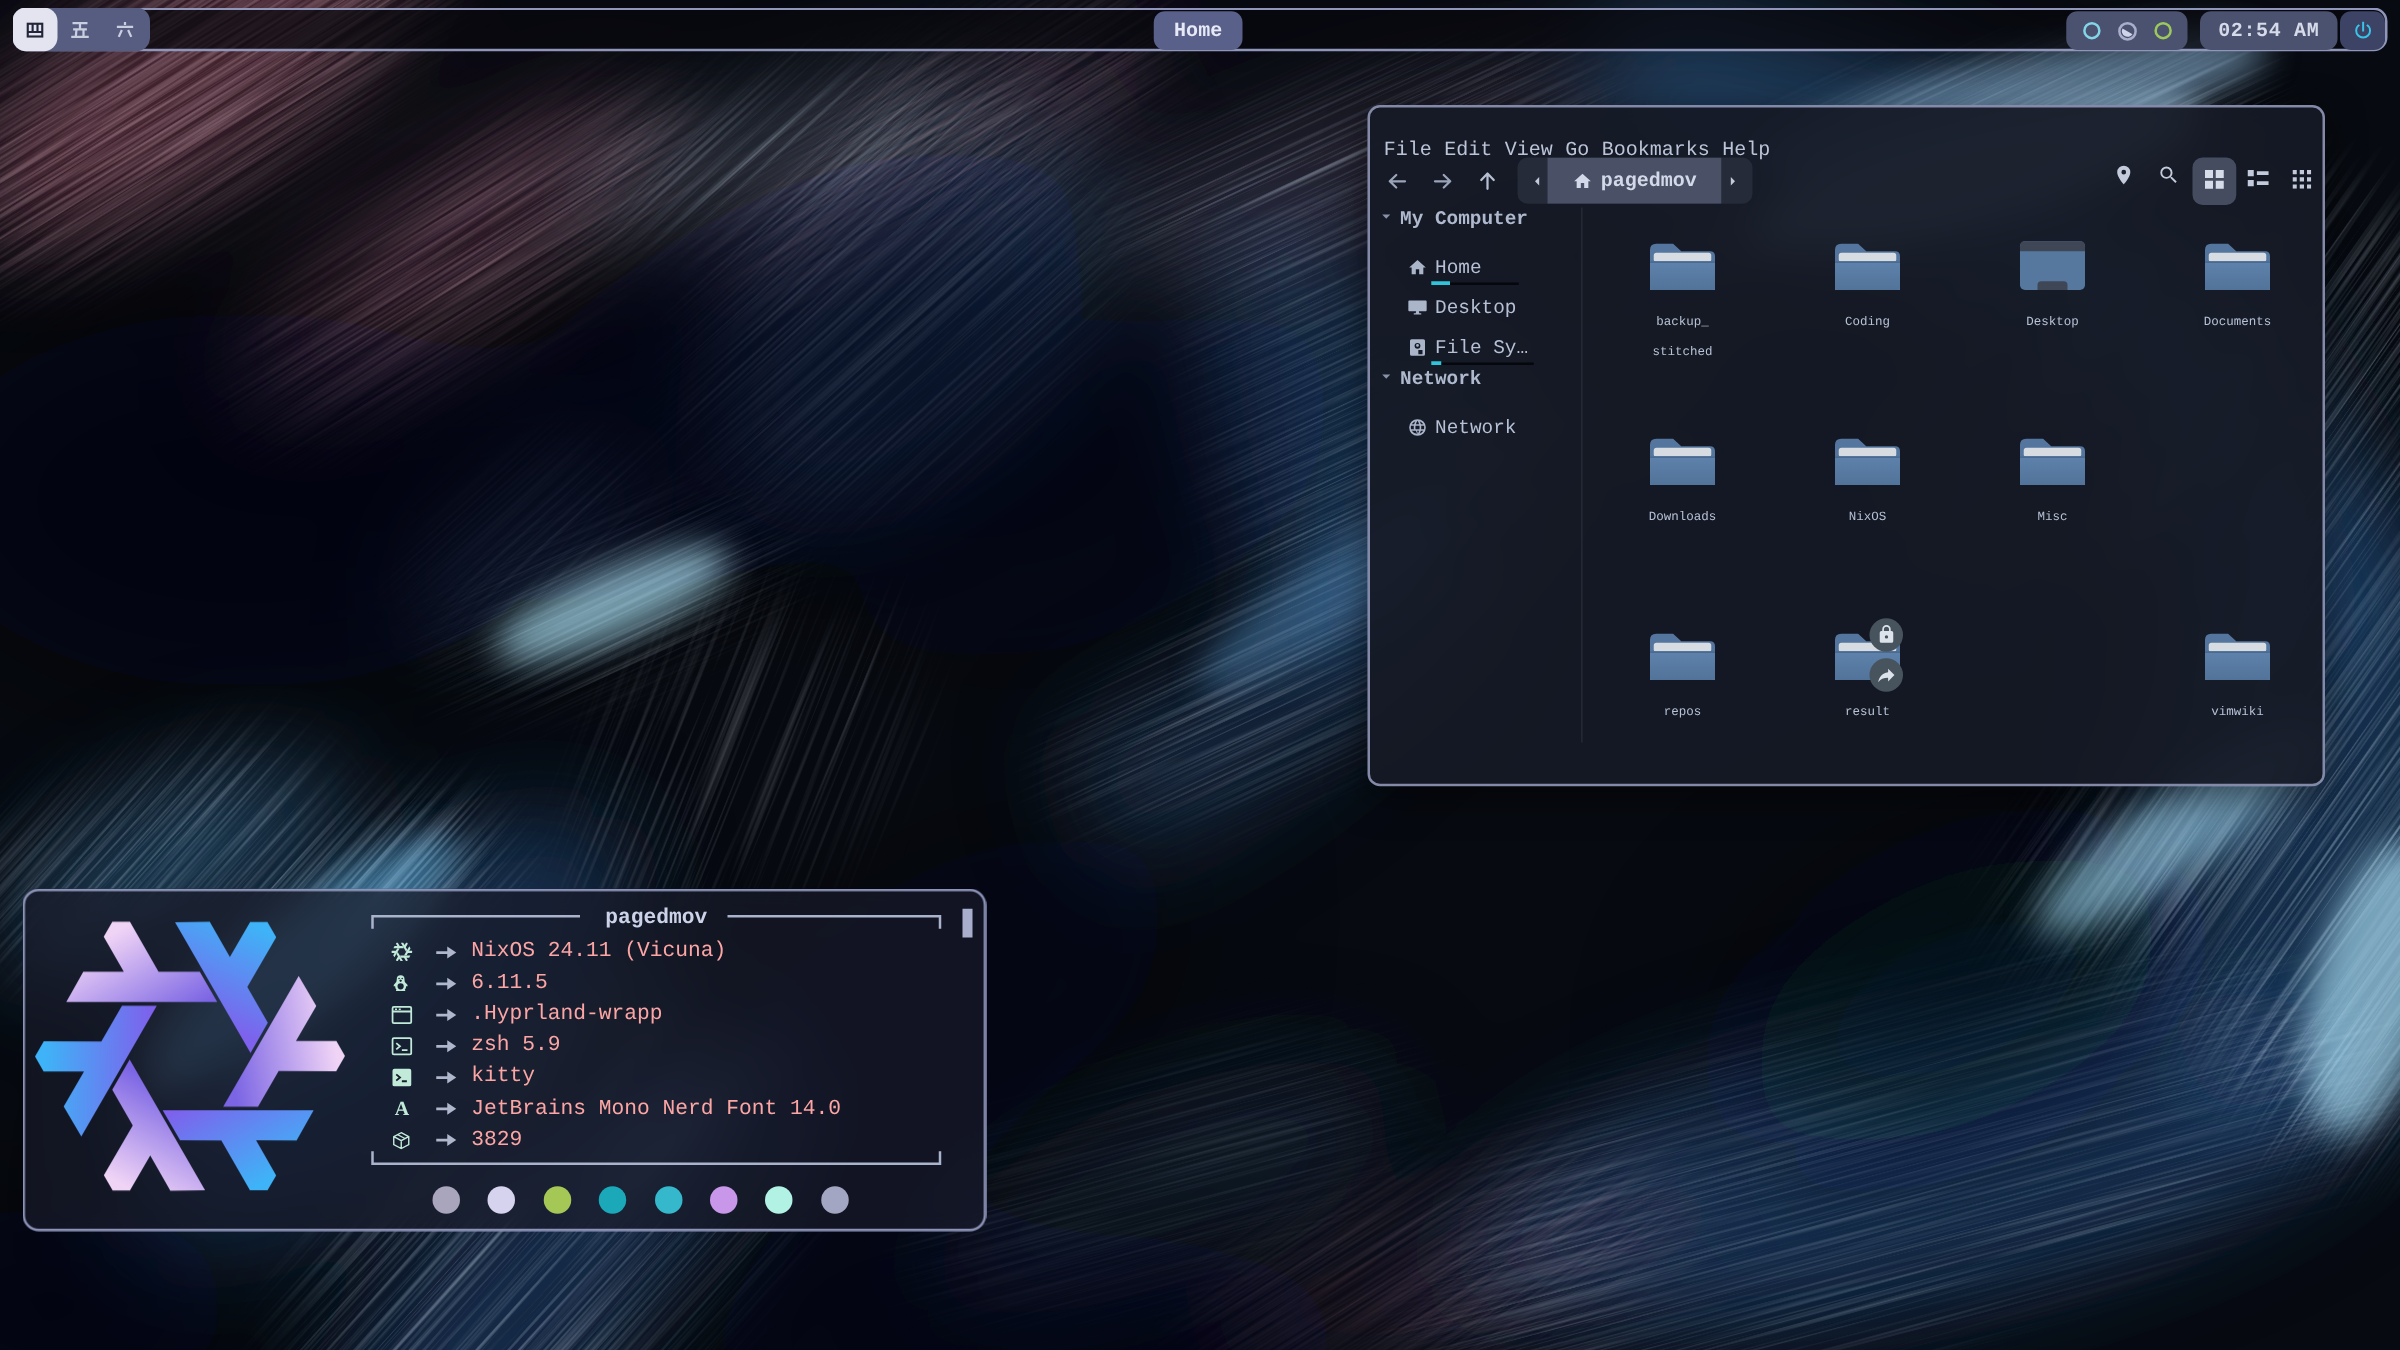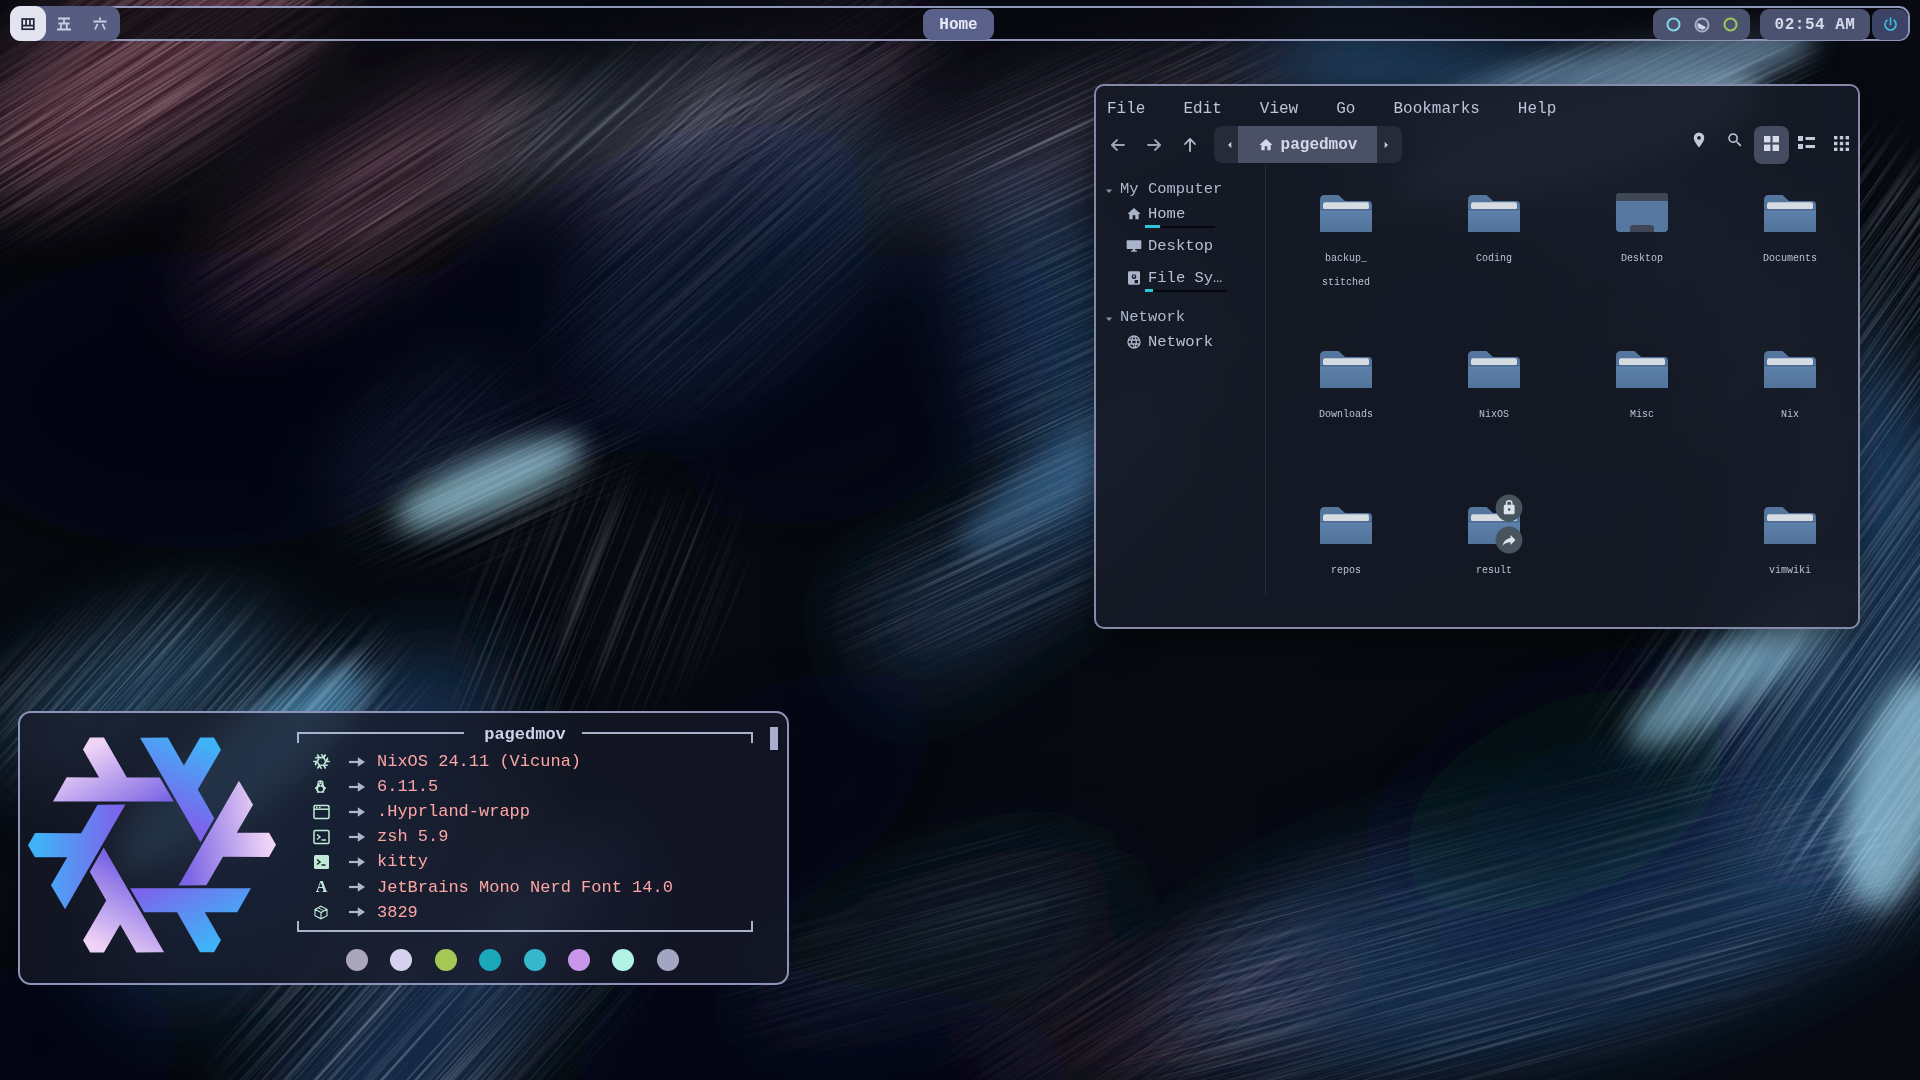--- a/index.html
+++ b/index.html
@@ -7,27 +7,27 @@
 #bar{position:absolute;left:10px;top:6px;width:1900px;height:35px;border:2px solid #8f96ba;border-radius:11px;background:rgba(8,9,14,.72)}
 #wsgrp{position:absolute;left:-2px;top:-2px;height:35px;background:#565d80;border-radius:11px;display:flex;align-items:center;padding-right:2px}
 #ws1{width:36px;height:35px;background:#e3e4ef;border-radius:11px;display:flex;align-items:center;justify-content:center}
 .wsl{width:36px;display:flex;align-items:center;justify-content:center}
 #homechip{position:absolute;left:911px;top:1px;width:71px;height:31px;background:#59608a;border-radius:9px;color:#e7eaf6;font-size:16px;font-weight:bold;display:flex;align-items:center;justify-content:center}
 .chip{position:absolute;top:1px;height:31px;background:#4b5270;border-radius:9px;display:flex;align-items:center;justify-content:center}
 #tray{left:1641px;width:97px;gap:13px}
 #clock{left:1748px;width:110px;color:#d6dae9;font-size:16px;font-weight:bold;letter-spacing:.5px}
 #pwr{left:1863px;width:37px;background:#3d4365}
 #fm{position:absolute;left:1094px;top:84px;width:766px;height:545px;border:2px solid rgba(150,158,190,.85);border-radius:10px;background:rgba(21,26,37,.94);backdrop-filter:blur(8px);box-shadow:0 8px 30px rgba(0,0,0,.5)}
-#menubar{position:absolute;left:0;top:4px;width:100%;height:37px;display:flex;align-items:center;gap:38px;padding-left:11px;color:#bcc4d7;font-size:16px}
+#menubar{position:absolute;left:0;top:15px;width:100%;height:37px;display:flex;align-items:center;gap:10px;padding-left:11px;color:#bcc4d7;font-size:16px}
 #toolbar{position:absolute;left:0;top:37px;width:100%;height:43px;display:flex;align-items:center}
 .tbtn{width:36px;height:34px;display:flex;align-items:center;justify-content:center}
 #crumb{position:absolute;left:118px;top:3px;width:188px;height:37px;background:#252b39;border-radius:8px;display:flex;align-items:center;overflow:hidden}
 #crumbchip{position:absolute;left:24px;top:0;width:139px;height:37px;background:#4a5166;display:flex;align-items:center;justify-content:center;gap:7px;color:#d3d9e8;font-weight:bold;font-size:16px}
 #sidebar{position:absolute;left:0;top:80px;width:170px;height:428px;border-right:1px solid #272d3b;color:#b6c1d5;font-size:15.5px}
-.sbhead{display:flex;align-items:flex-end;height:32px;font-weight:normal;color:#aeb9ce;padding-left:6px;gap:4px}
+.sbhead{display:flex;align-items:flex-start;height:32px;font-weight:bold;color:#aeb9ce;padding-left:6px;gap:4px}
 .sbitem{display:flex;align-items:center;height:32px;padding-left:30px;gap:6px;position:relative}
 .underl{position:absolute;left:49px;bottom:2px;width:70px;height:2px;background:#05070c}
 .underl i{position:absolute;left:0;top:-1px;width:15px;height:3px;background:#2fc4d8;display:block}
 #grid{position:absolute;left:176px;top:86px;width:590px;height:420px}
 .cell{position:absolute;width:148px;text-align:center;color:#b7c2d6;font-size:10px}
 .cell svg.fol{display:block;margin:0 auto}
 .lbl{margin-top:9px;line-height:24px}
 #statusbar{position:absolute;left:0;top:508px;width:762px;height:33px;background:rgba(13,16,24,.6);border-top:1px solid #202632;border-radius:0 0 8px 8px;display:flex;align-items:center}
 .stbtn{width:34px;height:29px;border-radius:6px;display:flex;align-items:center;justify-content:center}
 #stitems{position:absolute;left:0;width:100%;text-align:center;color:#9aa6bb;font-size:15.5px}
@@ -388,28 +388,20 @@
         <div class="lbl">NixOS</div>
       </div>
       <div class="cell" style="left:296px;top:172px">
         <div style="position:relative;width:56px;margin:0 auto">
           <svg class="fol" width="56" height="50" viewBox="0 0 56 50">
             <use href="#folder"></use>
           </svg>
         </div>
         <div class="lbl">Misc</div>
       </div>
-      <div class="cell" style="left:444px;top:172px">
-        <div style="position:relative;width:56px;margin:0 auto">
-          <svg class="fol" width="56" height="50" viewBox="0 0 56 50">
-            <use href="#folder"></use>
-          </svg>
-        </div>
-        <div class="lbl">Nix</div>
-      </div>
       <div class="cell" style="left:0px;top:328px">
         <div style="position:relative;width:56px;margin:0 auto">
           <svg class="fol" width="56" height="50" viewBox="0 0 56 50">
             <use href="#folder"></use>
           </svg>
         </div>
         <div class="lbl">repos</div>
       </div>
       <div class="cell" style="left:148px;top:328px">
         <div style="position:relative;width:56px;margin:0 auto">

